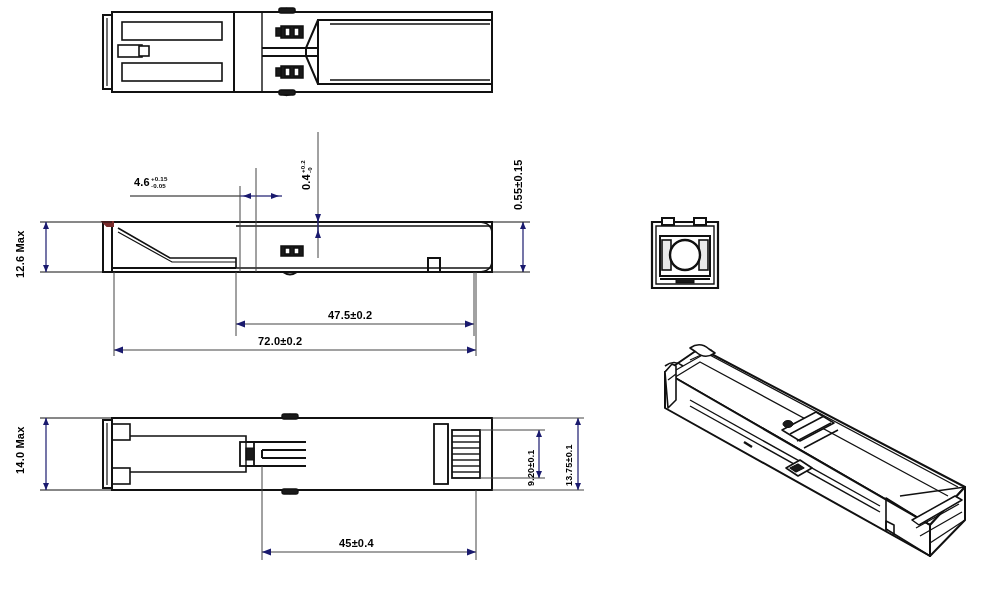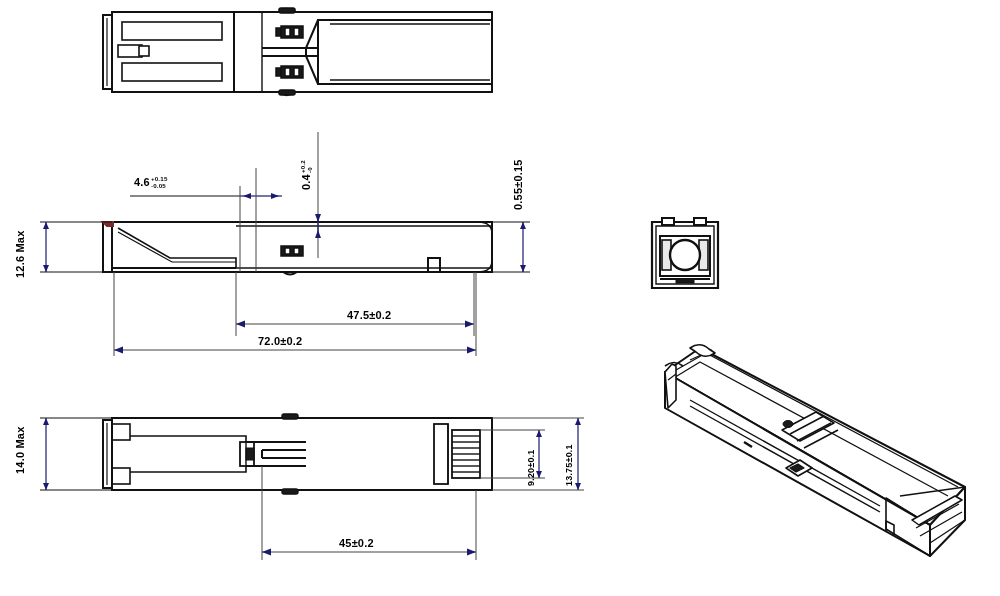--- a/index.html
+++ b/index.html
@@ -282,21 +282,21 @@
     <span class="tol dimtext-blk" style="display:block;">+0.2</span>
     <span class="tol dimtext-blk" style="display:block;">-0</span>
   </span>
 </div>
 
 <div style="position:absolute;left:508px;top:142px;white-space:nowrap;
             transform:rotate(-90deg);transform-origin:left top;margin-top:68px;">
   <span class="dimtext-blk">0.55±0.15</span>
 </div>
 
-<div style="position:absolute;left:347px;top:305px;">
+<div style="position:absolute;left:328px;top:305px;">
   <span class="dimtext-blk">47.5±0.2</span>
 </div>
 
 <div style="position:absolute;left:258px;top:331px;text-align:center;">
   <span class="dimtext-blk">72.0±0.2</span>
 </div>
 
 <div style="position:absolute;left:10px;top:418px;width:60px;height:14px;
             transform:rotate(-90deg);transform-origin:left top;margin-top:56px;">
   <span class="dimtext">14.0 Max</span>
@@ -308,16 +308,16 @@
   <span class="dimtext-blk" style="font-size:9px;">9.20±0.1</span>
 </div>
 
 <div style="position:absolute;left:564px;top:416px;white-space:nowrap;
             transform:rotate(-90deg);transform-origin:left top;margin-top:70px;
             font-size:9px;">
   <span class="dimtext-blk" style="font-size:9px;">13.75±0.1</span>
 </div>
 
 <div style="position:absolute;left:339px;top:533px;">
-  <span class="dimtext-blk">45±0.2</span>
+  <span class="dimtext-blk">45±0.4</span>
 </div>
 
 </div>
 
 </body></html>

